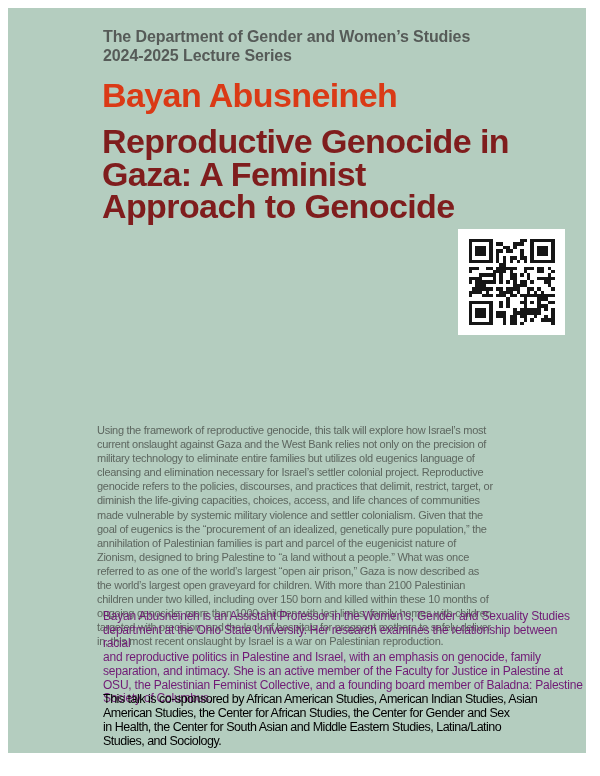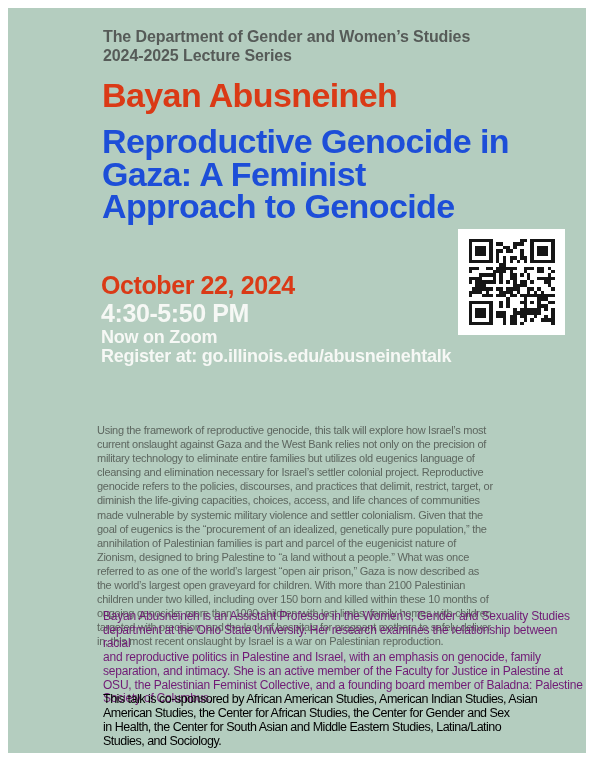--- a/index.html
+++ b/index.html
@@ -13,21 +13,21 @@
     letter-spacing: -0.1px; color: #565b58; white-space: pre-line;
   }
   .speaker {
     position: absolute; left: 94px; top: 71px;
     font-size: 34px; line-height: 33px; font-weight: bold;
     letter-spacing: -0.6px; color: #da3a16;
   }
   .talk-title {
     position: absolute; left: 94px; top: 117px;
     font-size: 34px; line-height: 32.5px; font-weight: bold;
-    letter-spacing: -0.6px; color: #1d4ed8; white-space: pre-line;
+    letter-spacing: -0.6px; color: #7f1d1d; white-space: pre-line;
   }
 
   .qr-box {
     position: absolute; left: 450px; top: 221px;
     width: 107px; height: 106px; background: #ffffff;
     display: flex; align-items: center; justify-content: center;
   }
 
   .event { position: absolute; left: 93px; top: 263px; }
   .event-date {
@@ -389,26 +389,20 @@
           <rect x="5" y="24" width="1" height="1"></rect>
           <rect x="6" y="24" width="1" height="1"></rect>
           <rect x="10" y="24" width="1" height="1"></rect>
           <rect x="12" y="24" width="1" height="1"></rect>
           <rect x="13" y="24" width="1" height="1"></rect>
           <rect x="15" y="24" width="1" height="1"></rect>
           <rect x="24" y="24" width="1" height="1"></rect>
         </svg>
     </div>
 
-    <div class="event">
-      <div class="event-date">October 22, 2024</div>
-      <div class="event-time">4:30-5:50 PM</div>
-      <div class="event-platform">Now on Zoom</div>
-      <div class="event-register">Register at: go.illinois.edu/abusneinehtalk</div>
-    </div>
 
     <p class="abstract">Using the framework of reproductive genocide, this talk will explore how Israel’s most
 current onslaught against Gaza and the West Bank relies not only on the precision of
 military technology to eliminate entire families but utilizes old eugenics language of
 cleansing and elimination necessary for Israel’s settler colonial project. Reproductive
 genocide refers to the policies, discourses, and practices that delimit, restrict, target, or
 diminish the life-giving capacities, choices, access, and life chances of communities
 made vulnerable by systemic military violence and settler colonialism. Given that the
 goal of eugenics is the “procurement of an idealized, genetically pure population,” the
 annihilation of Palestinian families is part and parcel of the eugenicist nature of

